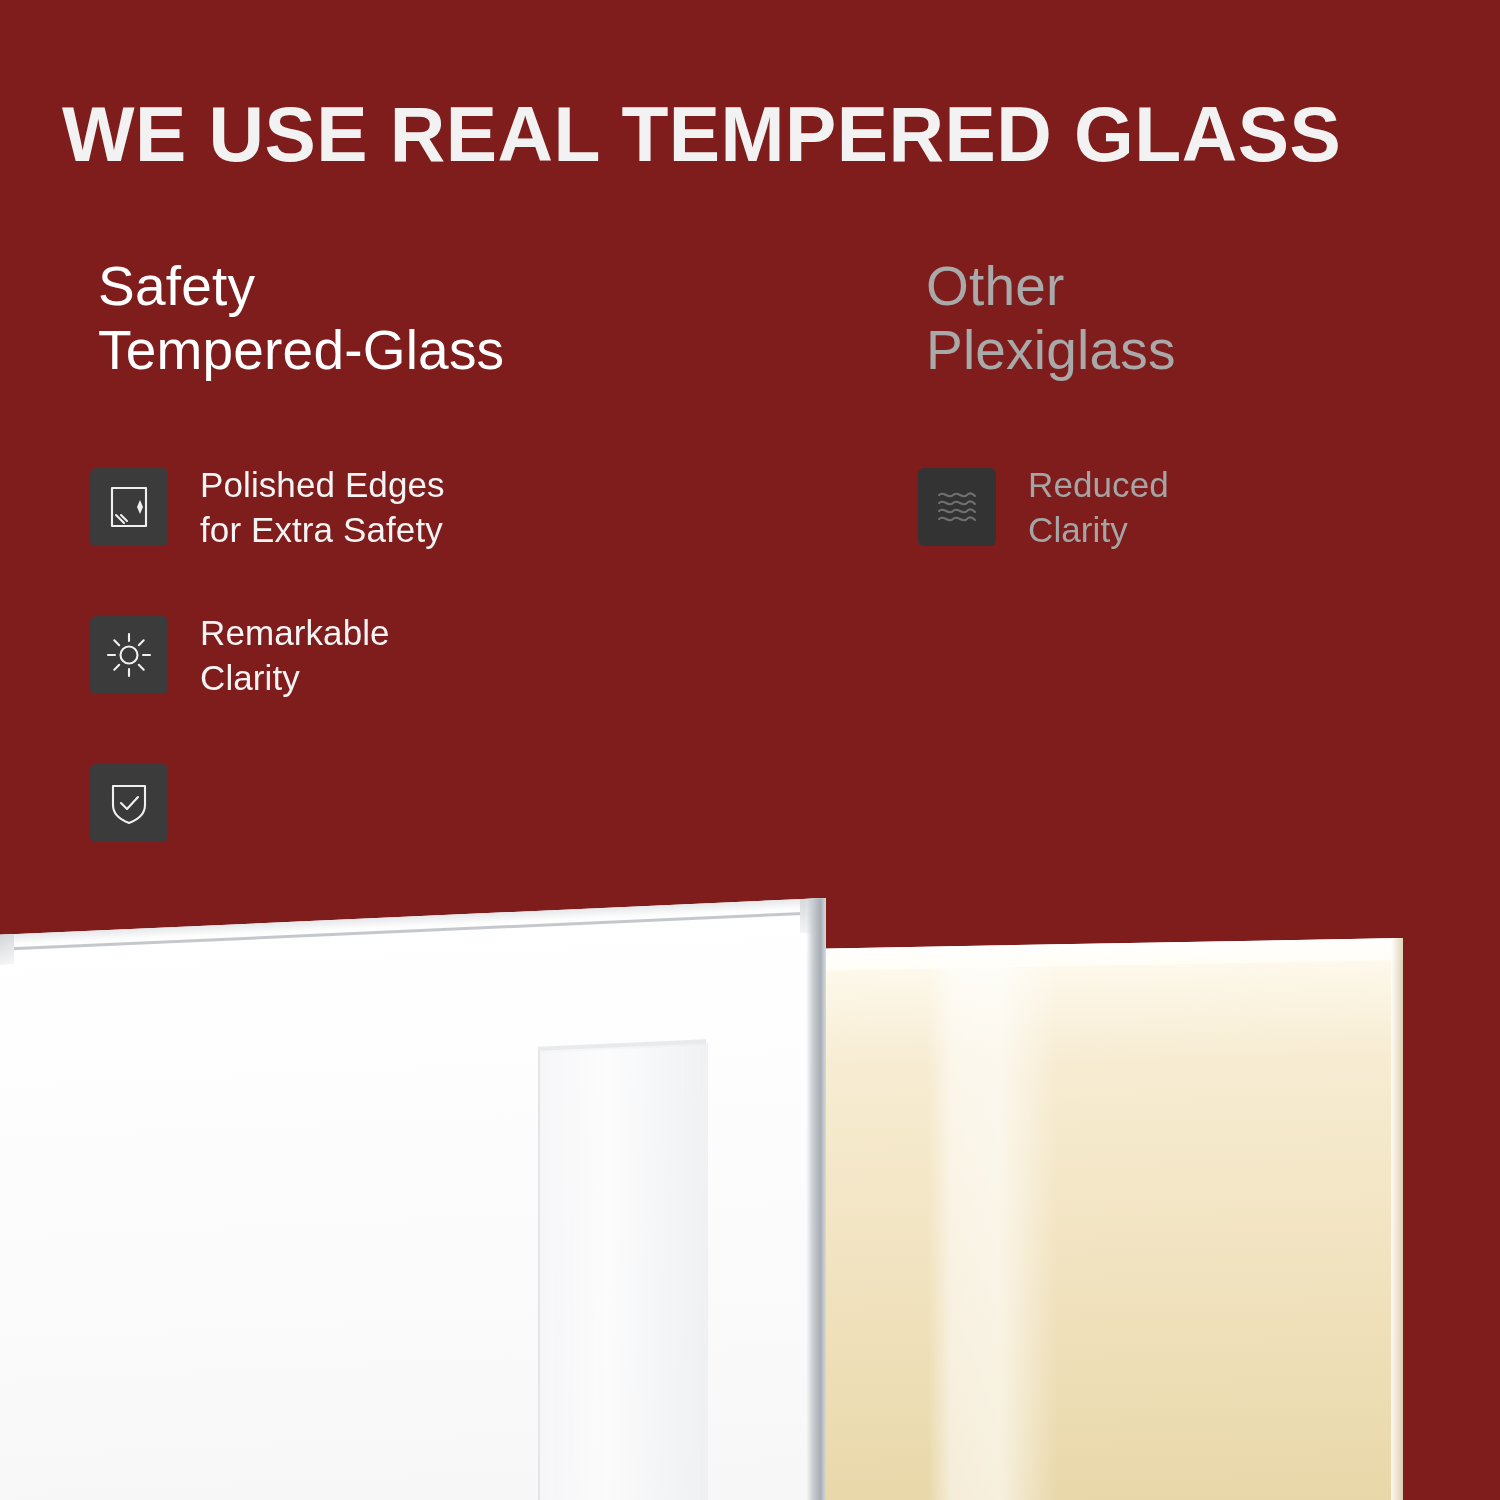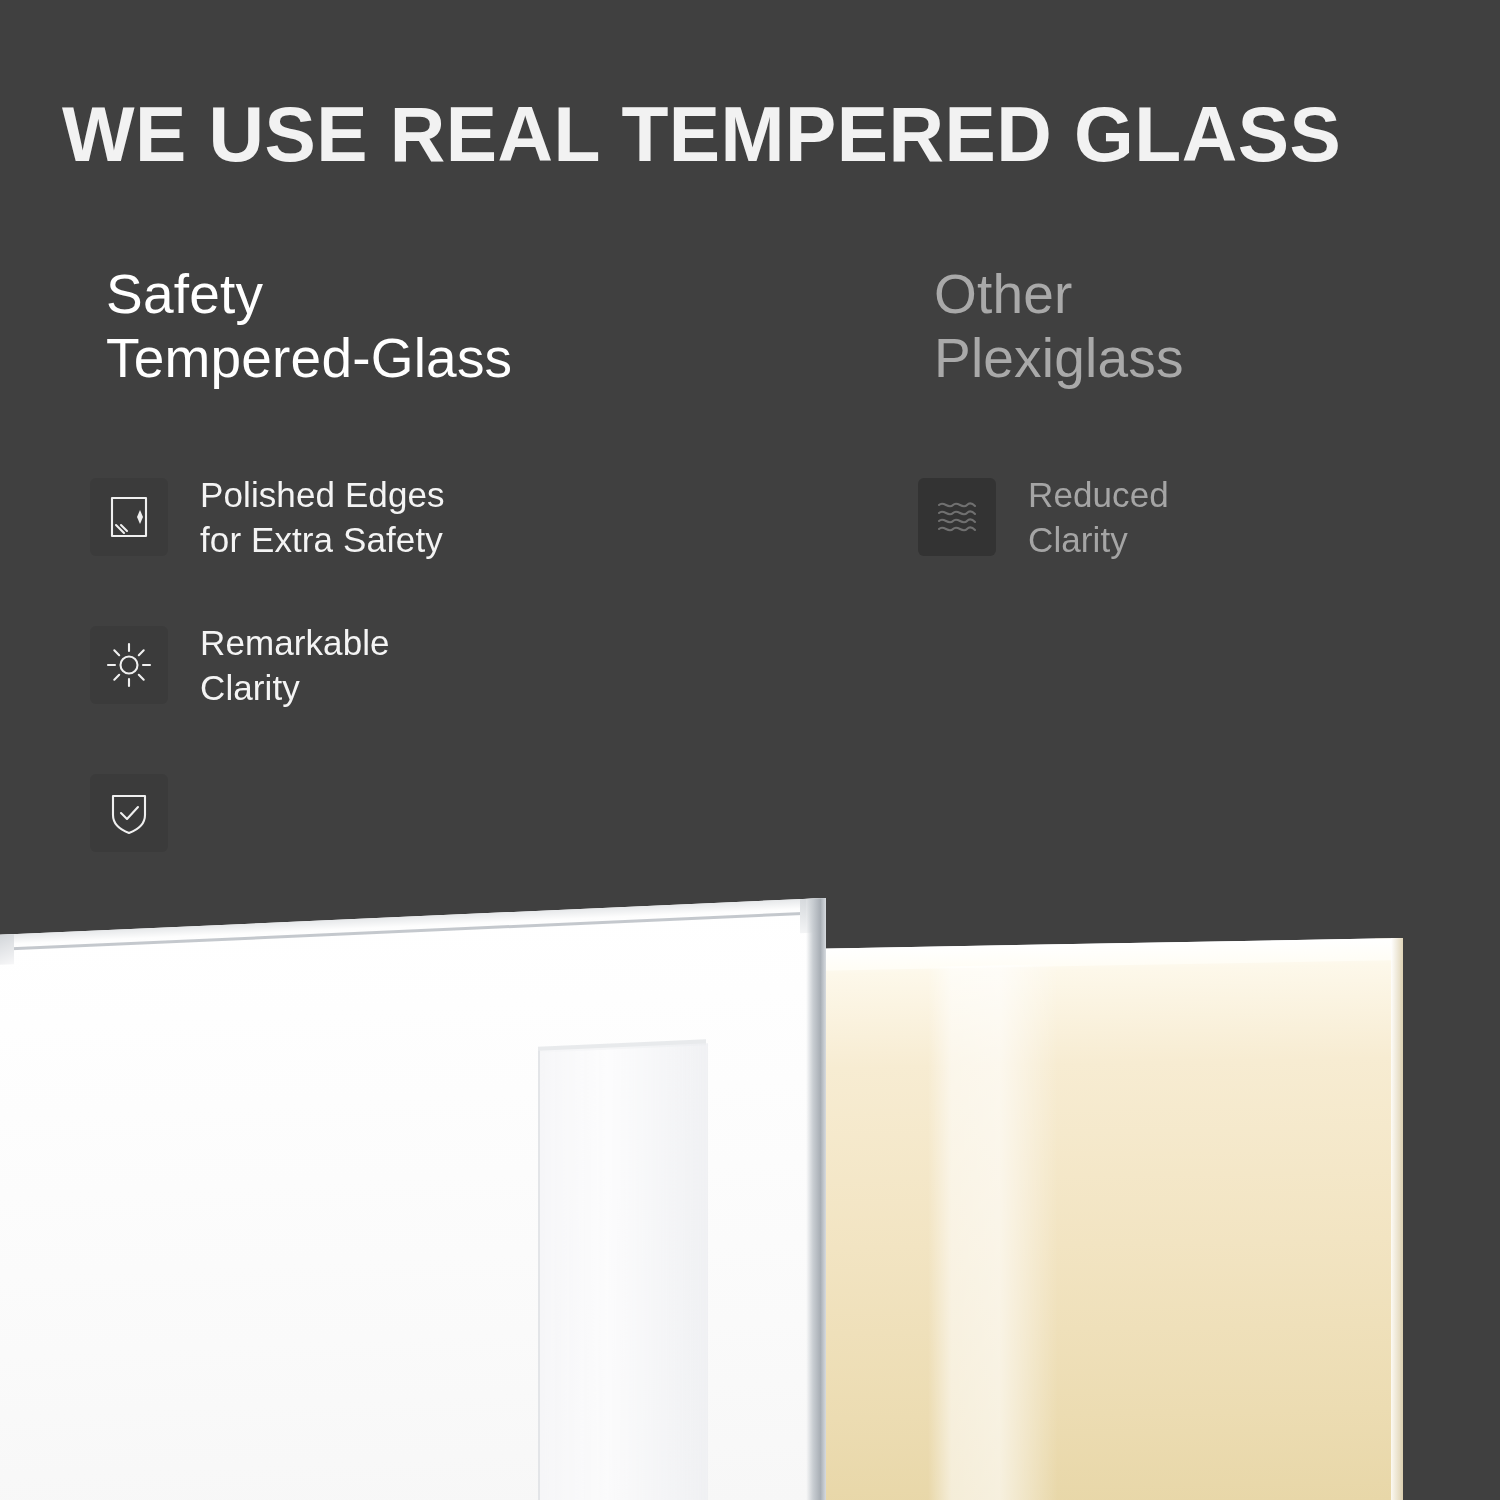--- a/index.html
+++ b/index.html
@@ -4,21 +4,21 @@
 <style>
   html, body {
     margin: 0;
     padding: 0;
     background: #252525;
   }
   #infographic {
     position: relative;
     width: 1500px;
     height: 1500px;
-    background: #404040;
+    background: #7f1d1d;
     overflow: hidden;
     font-family: "Liberation Sans", sans-serif;
   }
 
   
   .headline {
     position: absolute;
     left: 62px;
     top: 38px;
     width: 1390px;
@@ -39,28 +39,28 @@
     top: 246px;
   }
   .column.left  { left: 90px;  width: 700px; }
   .column.right { left: 918px; width: 560px; }
 
   .col-title {
     font-size: 55px;
     line-height: 64px;
     font-weight: 300;
     letter-spacing: 0.2px;
-    margin: 16px;
+    margin: 8px;
     white-space: pre-line;
   }
   .col-title.good { color: #ffffff; }
   .col-title.bad  { color: #a9a9a9; }
 
   
-  .features { position: absolute; top: 232px; left: 0; }
+  .features { position: absolute; top: 222px; left: 0; }
   .feature {
     position: relative;
     height: 78px;
     margin-bottom: 70px;
     display: flex;
     align-items: center;
   }
   .tile {
     width: 78px;
     height: 78px;

